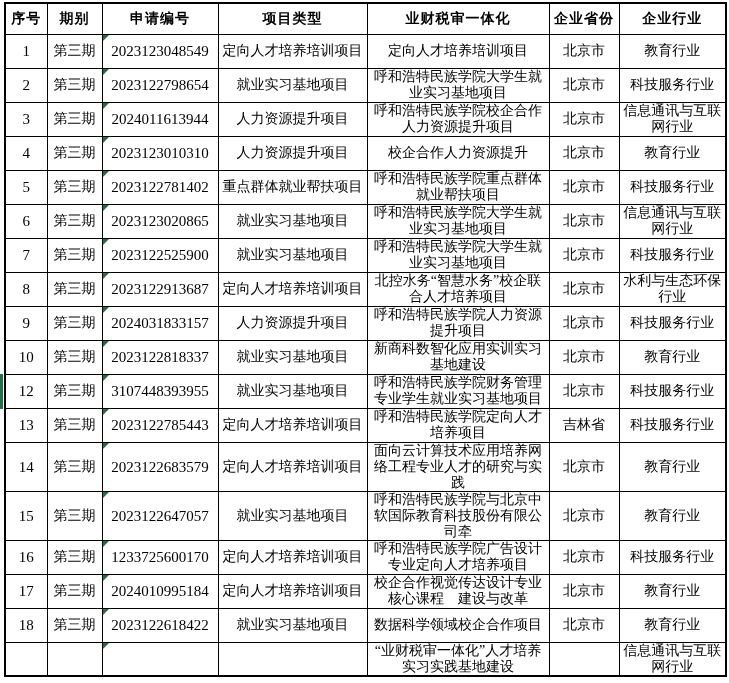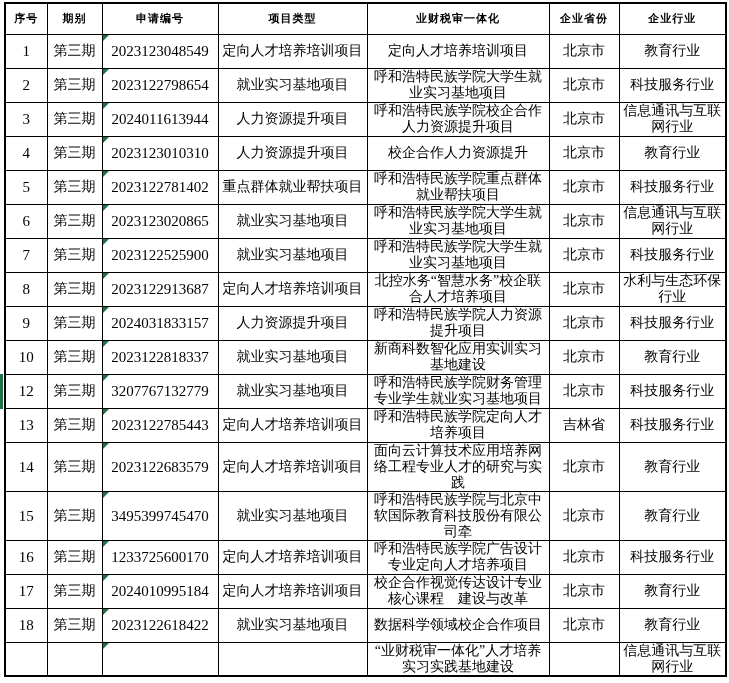--- a/index.html
+++ b/index.html
@@ -33,21 +33,21 @@
     border: 1px solid #000000;
     text-align: center;
     vertical-align: middle;
     padding: 0 1px;
     overflow: hidden;
     position: relative;
   }
   thead tr { height: 31px; }
   tbody tr { height: 34px; }
   th {
-    font-size: 11px;
+    font-size: 14px;
     font-weight: bold;
     letter-spacing: 1px;
   }
   td {
     font-size: 14px;
     line-height: 16px;
   }
   td.cell-no, td.cell-appno {
     font-size: 15px;
   }
@@ -209,21 +209,21 @@
       <td class="cell-type"><span>就业实习基地项目</span></td>
       <td class="cell-name"><span>新商科数智化应用实训实习基地建设</span></td>
       <td class="cell-prov"><span>北京市</span></td>
       <td class="cell-ind"><span>教育行业</span></td>
     </tr>
           <tr>
       <td class="cell-no"><span>12</span></td>
       <td class="cell-period"><span>第三期</span></td>
       <td class="cell-appno">
         <span class="err-triangle"></span>
-      <span>3207767132779</span></td>
+      <span>3107448393955</span></td>
       <td class="cell-type"><span>就业实习基地项目</span></td>
       <td class="cell-name"><span>呼和浩特民族学院财务管理专业学生就业实习基地项目</span></td>
       <td class="cell-prov"><span>北京市</span></td>
       <td class="cell-ind"><span>科技服务行业</span></td>
     </tr>
           <tr>
       <td class="cell-no"><span>13</span></td>
       <td class="cell-period"><span>第三期</span></td>
       <td class="cell-appno">
         <span class="err-triangle"></span>
@@ -242,21 +242,21 @@
       <td class="cell-type"><span>定向人才培养培训项目</span></td>
       <td class="cell-name"><span>面向云计算技术应用培养网络工程专业人才的研究与实践</span></td>
       <td class="cell-prov"><span>北京市</span></td>
       <td class="cell-ind"><span>教育行业</span></td>
     </tr>
           <tr>
       <td class="cell-no"><span>15</span></td>
       <td class="cell-period"><span>第三期</span></td>
       <td class="cell-appno">
         <span class="err-triangle"></span>
-      <span>3495399745470</span></td>
+      <span>2023122647057</span></td>
       <td class="cell-type"><span>就业实习基地项目</span></td>
       <td class="cell-name"><span>呼和浩特民族学院与北京中软国际教育科技股份有限公司牵</span></td>
       <td class="cell-prov"><span>北京市</span></td>
       <td class="cell-ind"><span>教育行业</span></td>
     </tr>
           <tr>
       <td class="cell-no"><span>16</span></td>
       <td class="cell-period"><span>第三期</span></td>
       <td class="cell-appno">
         <span class="err-triangle"></span>

